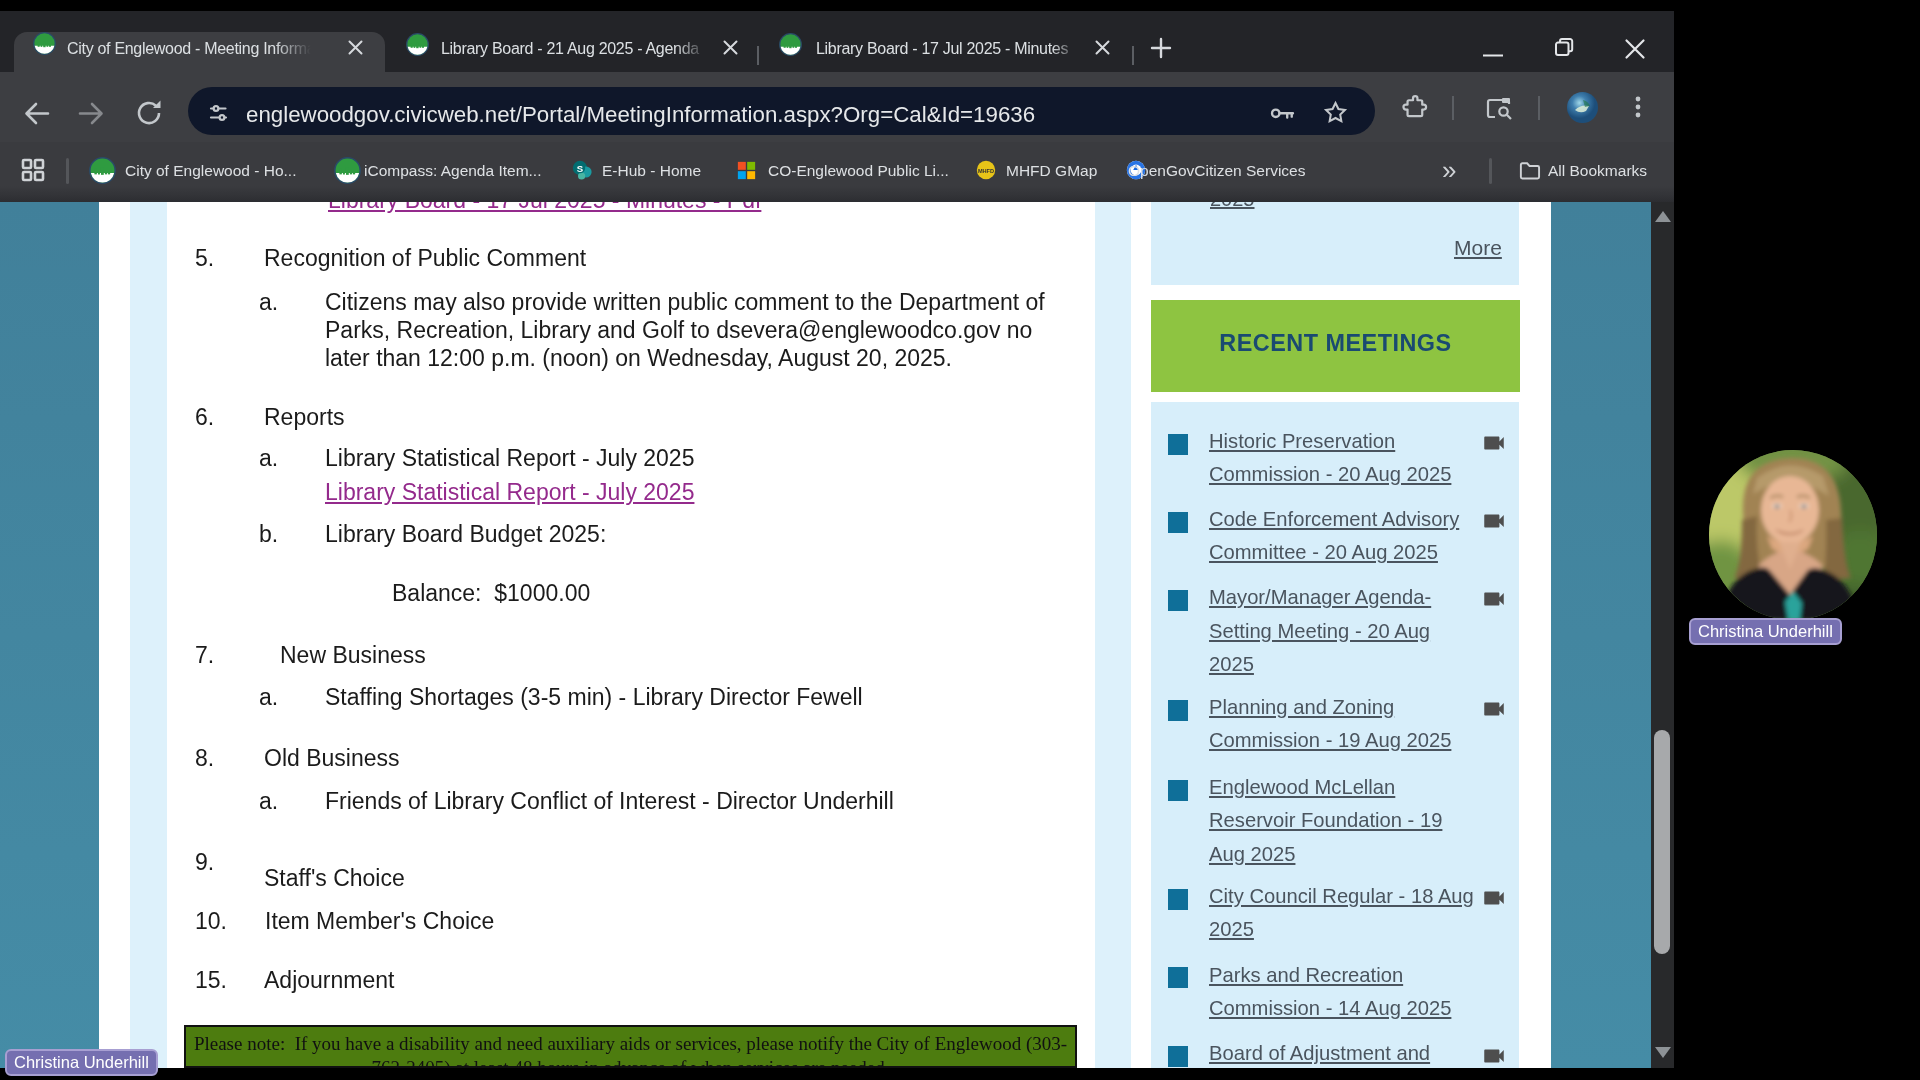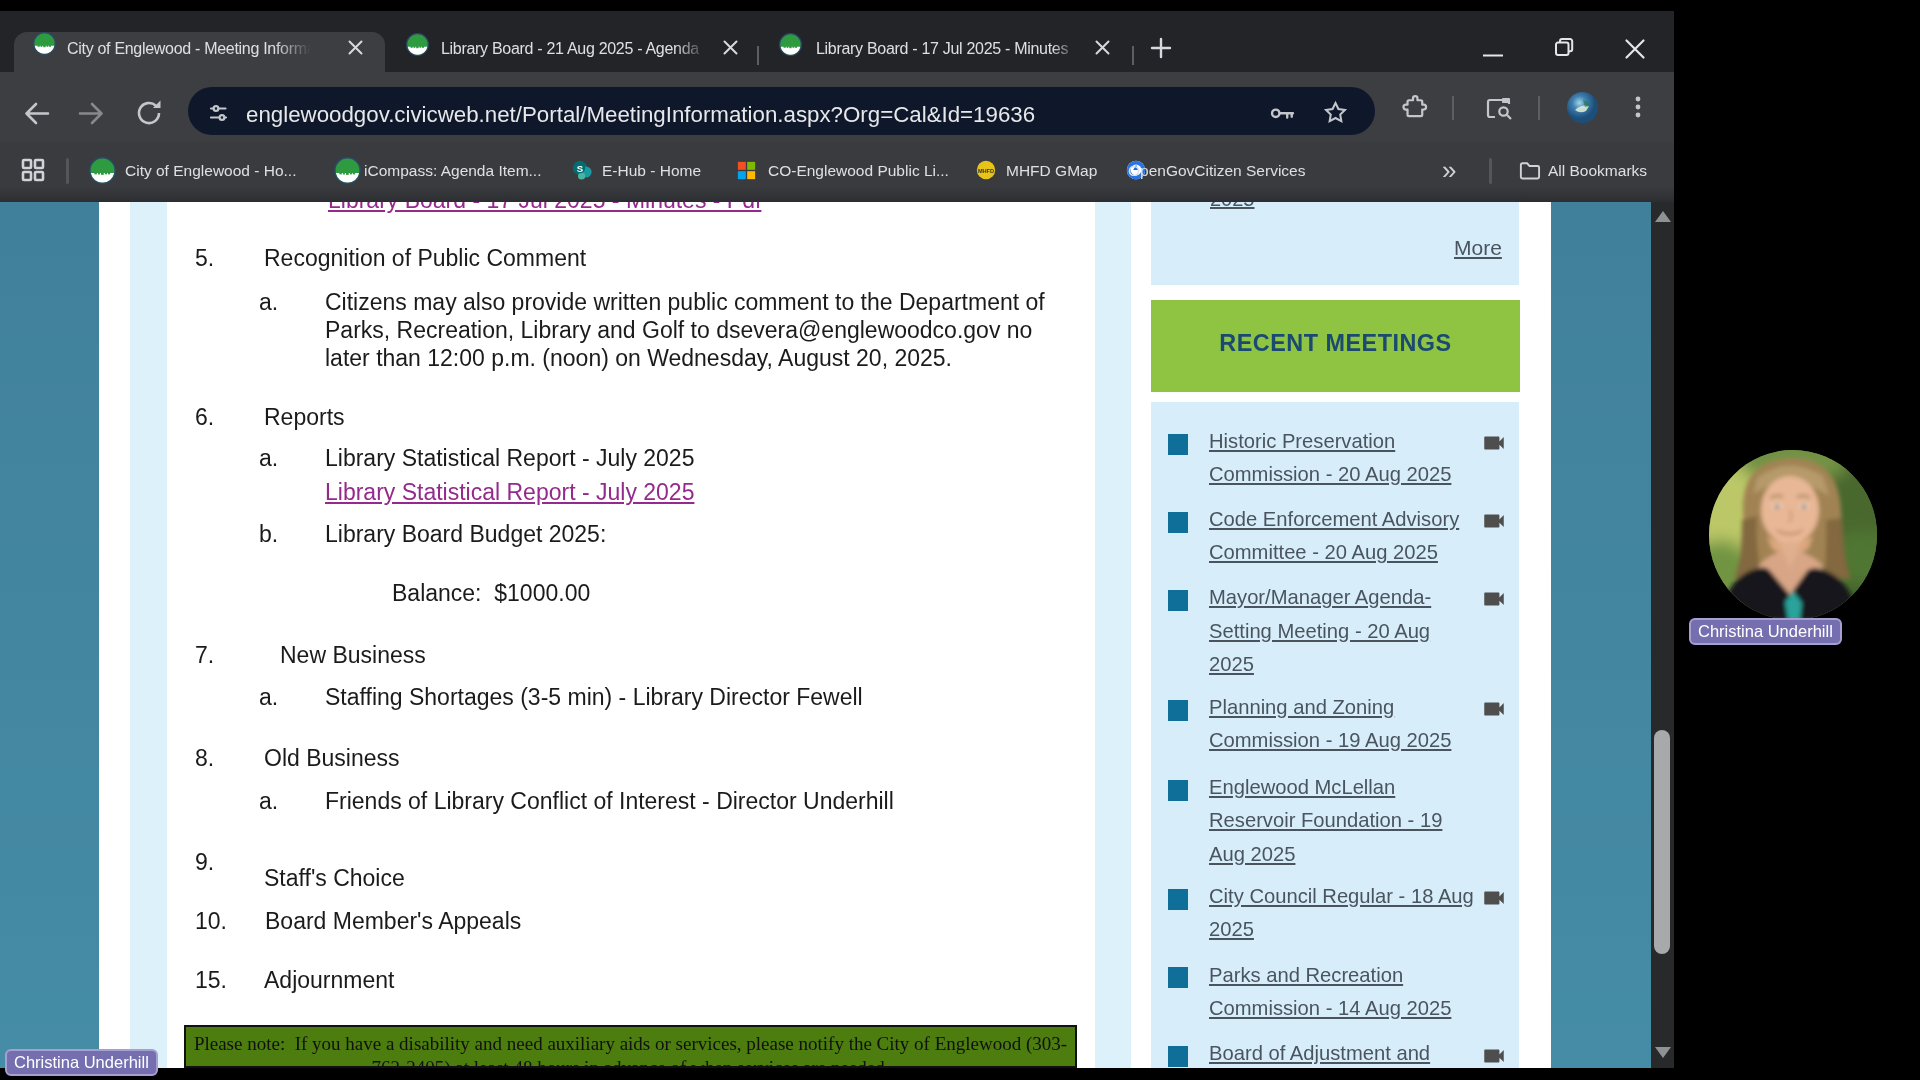--- a/index.html
+++ b/index.html
@@ -303,21 +303,21 @@
       <div class="abs doc" style="left:264px; top:439px;margin-left:16px;">New Business</div>
       <div class="abs doc" style="left:259px; top:481px;">a.</div>
       <div class="abs doc" style="left:325px; top:481px;">Staffing Shortages (3-5 min) - Library Director Fewell</div>
       <div class="abs doc" style="left:195px; top:542px;">8.</div>
       <div class="abs doc" style="left:264px; top:542px;">Old Business</div>
       <div class="abs doc" style="left:259px; top:585px;">a.</div>
       <div class="abs doc" style="left:325px; top:585px;">Friends of Library Conflict of Interest - Director Underhill</div>
       <div class="abs doc" style="left:195px; top:646px;">9.</div>
       <div class="abs doc" style="left:264px; top:646px;margin-top:16px;">Staff's Choice</div>
       <div class="abs doc" style="left:195px; top:705px;">10.</div>
-      <div class="abs doc" style="left:265px; top:705px;">Board Member's Appeals</div>
+      <div class="abs doc" style="left:265px; top:705px;">Item Member's Choice</div>
       <div class="abs doc" style="left:195px; top:764px;">15.</div>
       <div class="abs doc" style="left:264px; top:764px;">Adjournment</div>
       <div class="abs" style="left:184px; top:823px; width:893px; height:43px; border:2px solid #111; background:#4d7c0f; text-align:center;">
         <div class="note" style="margin-top:5px;">Please note:&nbsp; If you have a disability and need auxiliary aids or services, please notify the City of Englewood (303-</div>
         <div class="note">762-2405) at least 48 hours in advance of when services are needed.</div>
       </div>
     </div>
 
     <div class="abs" id="sb1" style="overflow:hidden;">
       <div class="abs mi" style="left:59px; top:-19px; font-size:20px;"><a href="#">2025</a></div>

